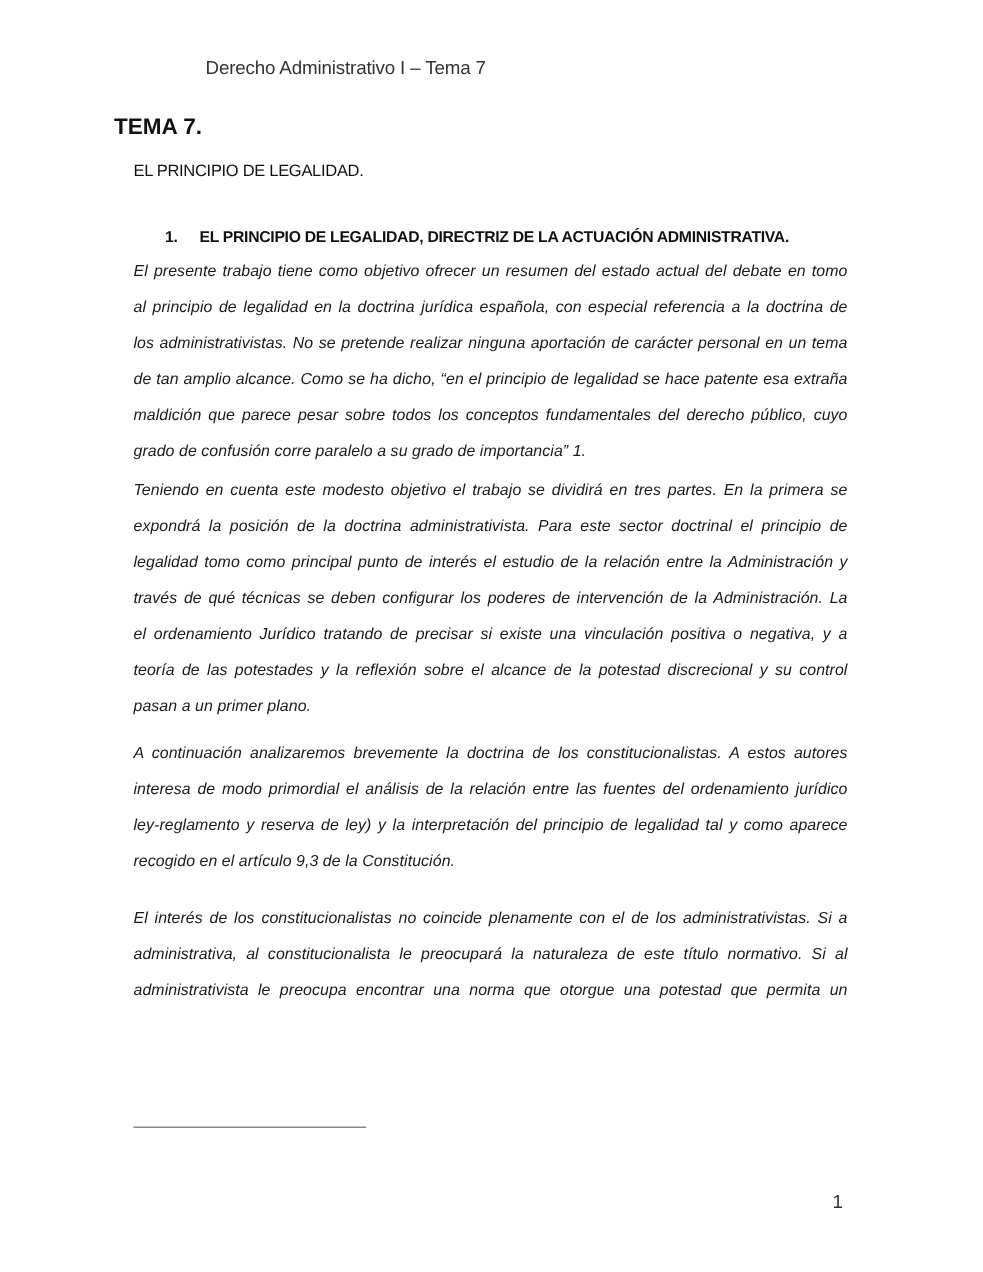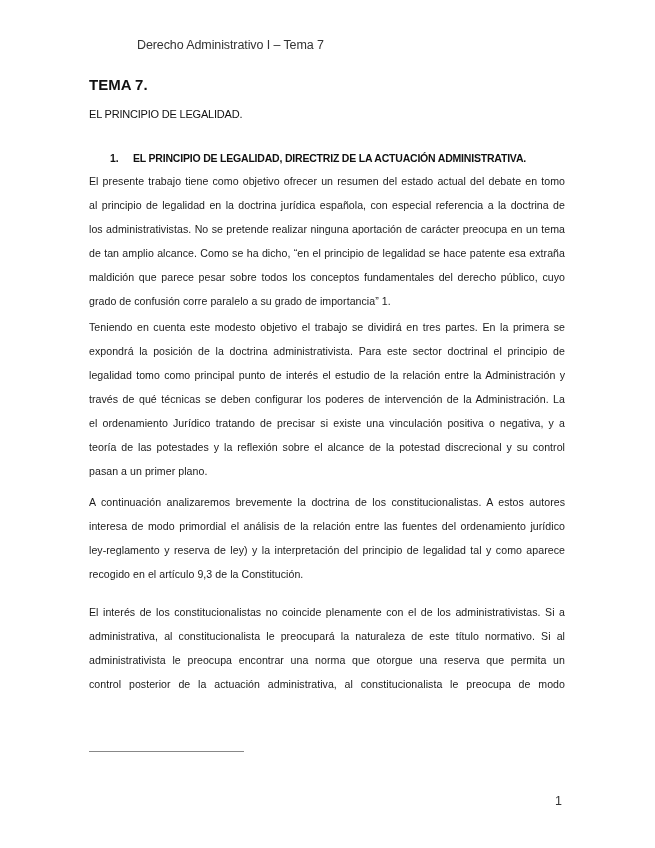--- a/index.html
+++ b/index.html
@@ -1,25 +1,25 @@
 <!DOCTYPE html>
 <html><head>
   <meta charset="utf-8">
   <style>
     html, body { margin: 0; padding: 0; background: #ffffff; }
     body { width: 655px; height: 848px; position: relative; overflow: hidden;
            font-family: "Liberation Sans", sans-serif; color: #111; }
     .running-header { position: absolute; left: 89px; top: 38px; font-size: 12.5px; color: #333; letter-spacing: -0.1px; margin-left: 48px; }
-    .title { position: absolute; left: 89px; top: 76px; font-size: 15px; font-weight: bold; color: #111; }
+    .title { position: absolute; left: 76px; top: 76px; font-size: 15px; font-weight: bold; color: #111; }
     .subtitle { position: absolute; left: 89px; top: 108px; font-size: 11px; font-weight: normal; color: #111; letter-spacing: -0.2px; }
     .section-heading { position: absolute; left: 110px; top: 152px; font-size: 10.5px; font-weight: bold; color: #111; letter-spacing: -0.2px; }
     .section-heading .num { display: inline-block; width: 23px; }
     .body-text { position: absolute; left: 89px; width: 476px; font-size: 10.6px; line-height: 24px;
                  text-align: justify; color: #1a1a1a; letter-spacing: 0.05px; }
-    .body-text .line { display: block; text-align: justify; text-align-last: justify; white-space: nowrap; height: 24px; }
+    .body-text .line { display: block; text-align: justify; text-align-last: justify; white-space: nowrap; height: 24px; font-style: italic; }
     .body-text .line.last { text-align-last: left; }
     .p1 { top: 169px; }
     .p2 { top: 315px; }
     .p3 { top: 490px; }
     .p4 { top: 600px; }
     .footnote-rule { position: absolute; left: 89px; top: 751px; width: 155px; height: 1px; background: #888; }
     .page-number { position: absolute; left: 555px; top: 794px; font-size: 12.5px; color: #333; }
   </style>
 </head>
 <body>
@@ -30,21 +30,21 @@
 
 <div class="subtitle">EL PRINCIPIO DE LEGALIDAD.</div>
 
 <div class="section-heading">
   <span class="num">1.</span><span>EL PRINCIPIO DE LEGALIDAD, DIRECTRIZ DE LA ACTUACIÓN ADMINISTRATIVA.</span>
 </div>
 
 <div class="body-text p1">
   <span class="line">El presente trabajo tiene como objetivo ofrecer un resumen del estado actual del debate en tomo</span>
   <span class="line">al principio de legalidad en la doctrina jurídica española, con especial referencia a la doctrina de</span>
-  <span class="line">los administrativistas. No se pretende realizar ninguna aportación de carácter preocupa en un tema</span>
+  <span class="line">los administrativistas. No se pretende realizar ninguna aportación de carácter personal en un tema</span>
   <span class="line">de tan amplio alcance. Como se ha dicho, “en el principio de legalidad se hace patente esa extraña</span>
   <span class="line">maldición que parece pesar sobre todos los conceptos fundamentales del derecho público, cuyo</span>
   <span class="line last">grado de confusión corre paralelo a su grado de importancia” 1.</span>
 </div>
 
 <div class="body-text p2">
   <span class="line">Teniendo en cuenta este modesto objetivo el trabajo se dividirá en tres partes. En la primera se</span>
   <span class="line">expondrá la posición de la doctrina administrativista. Para este sector doctrinal el principio de</span>
   <span class="line">legalidad tomo como principal punto de interés el estudio de la relación entre la Administración y</span>
   <span class="line">través de qué técnicas se deben configurar los poderes de intervención de la Administración. La</span>
@@ -56,19 +56,18 @@
 <div class="body-text p3">
   <span class="line">A continuación analizaremos brevemente la doctrina de los constitucionalistas. A estos autores</span>
   <span class="line">interesa de modo primordial el análisis de la relación entre las fuentes del ordenamiento jurídico</span>
   <span class="line">ley-reglamento y reserva de ley) y la interpretación del principio de legalidad tal y como aparece</span>
   <span class="line last">recogido en el artículo 9,3 de la Constitución.</span>
 </div>
 
 <div class="body-text p4">
   <span class="line">El interés de los constitucionalistas no coincide plenamente con el de los administrativistas. Si a</span>
   <span class="line">administrativa, al constitucionalista le preocupará la naturaleza de este título normativo. Si al</span>
-  <span class="line">administrativista le preocupa encontrar una norma que otorgue una reserva que permita un</span>
-  <span class="line">control posterior de la actuación administrativa, al constitucionalista le preocupa de modo</span>
+  <span class="line">administrativista le preocupa encontrar una norma que otorgue una potestad que permita un</span>
 </div>
 
 <div class="footnote-rule"></div>
 
 <div class="page-number">1</div>
 
 </body></html>

